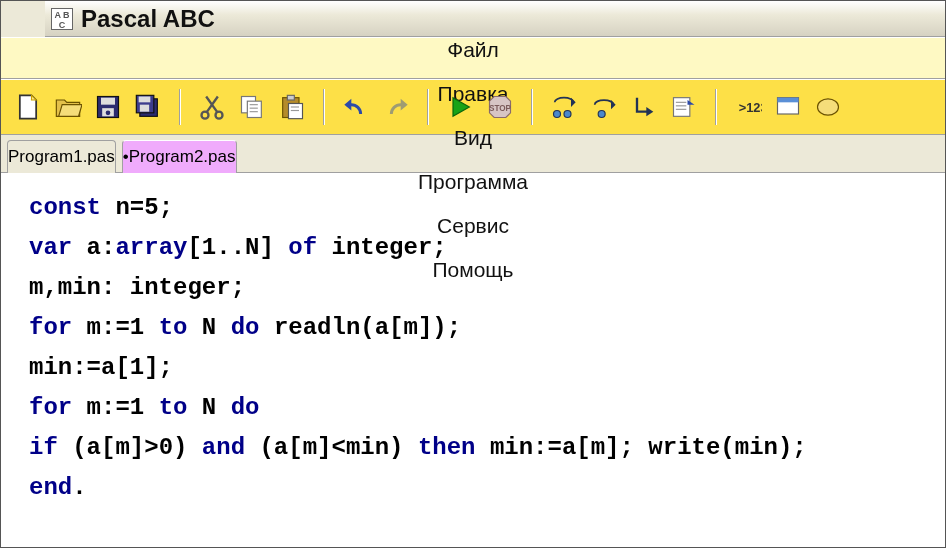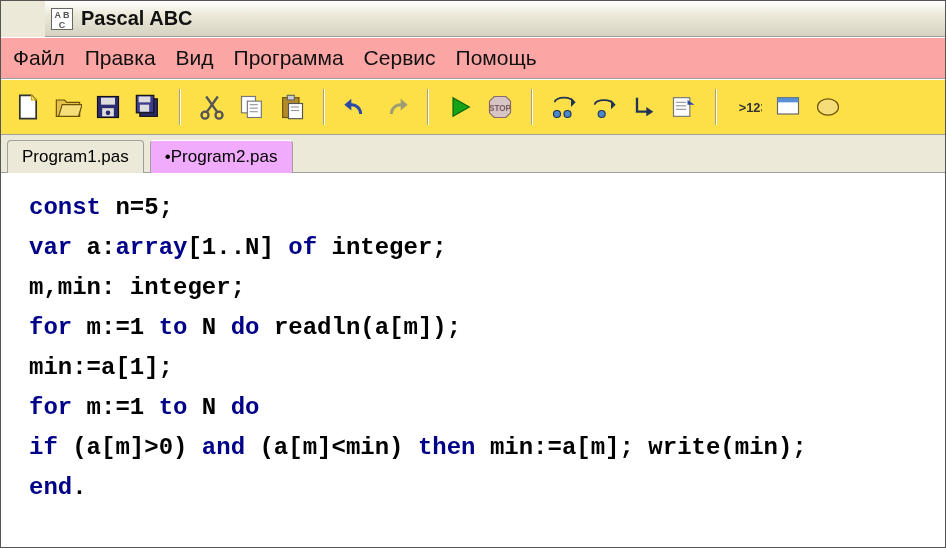--- a/index.html
+++ b/index.html
@@ -26,36 +26,37 @@
     border: 1px solid #666;
     background: #fff;
     font-size: 9px;
     line-height: 10px;
     text-align: center;
     color: #555;
     padding-top: 1px;
     font-weight: bold;
   }
   .titlebar .title {
-    font-size: 20px;
+    font-size: 24px;
     font-weight: bold;
     font-family: "Trebuchet MS", Tahoma, sans-serif;
     color: #111;
   }
   .menubar {
     height: 42px;
-    background: #fca5a5;
+    background: #fef9c3;
     border-top: 1px solid #fff;
     border-bottom: 1px solid #a0a0a0;
     display: flex;
     align-items: center;
     padding: 0 12px;
     gap: 20px;
     font-size: 21px;
     color: #111;
+    flex-direction: column;
   }
   .menubar span { cursor: default; }
   .toolbar {
     height: 56px;
     background: #fde047;
     border-top: 1px solid #fff;
     border-bottom: 1px solid #a0a0a0;
     display: flex;
     align-items: center;
     padding: 0 10px;
@@ -80,21 +81,21 @@
     display: flex;
     align-items: flex-end;
     padding: 0 6px;
     gap: 6px;
   }
   .tab {
     background: #ece9d8;
     border: 1px solid #a0a0a0;
     border-bottom: none;
     border-radius: 4px 4px 0 0;
-    padding: 6px 14px;
+    padding: 6px 0;
     font-size: 17px;
     position: relative;
     top: 1px;
     cursor: pointer;
   }
   .tab.active {
     background: #f0abfc;
     border-top: 1px solid #fff;
     font-weight: normal;
     z-index: 2;

